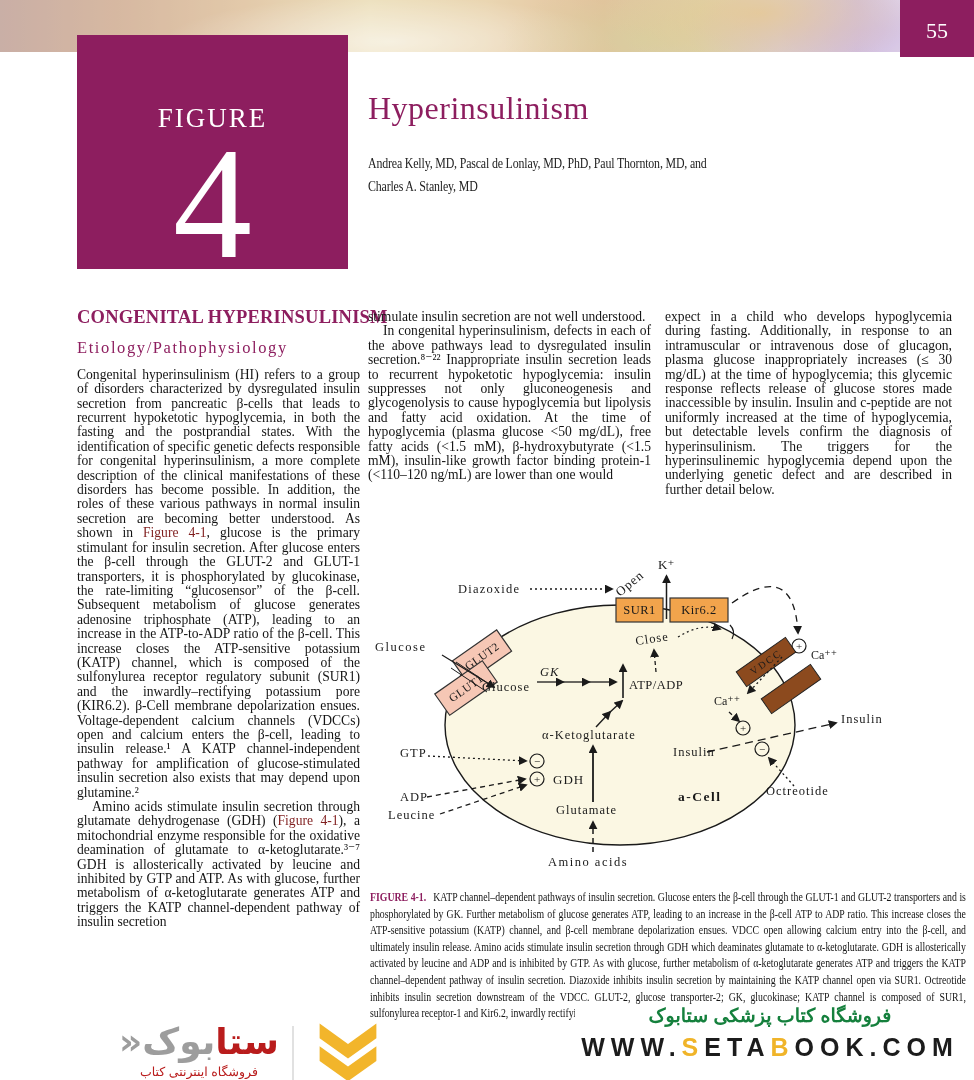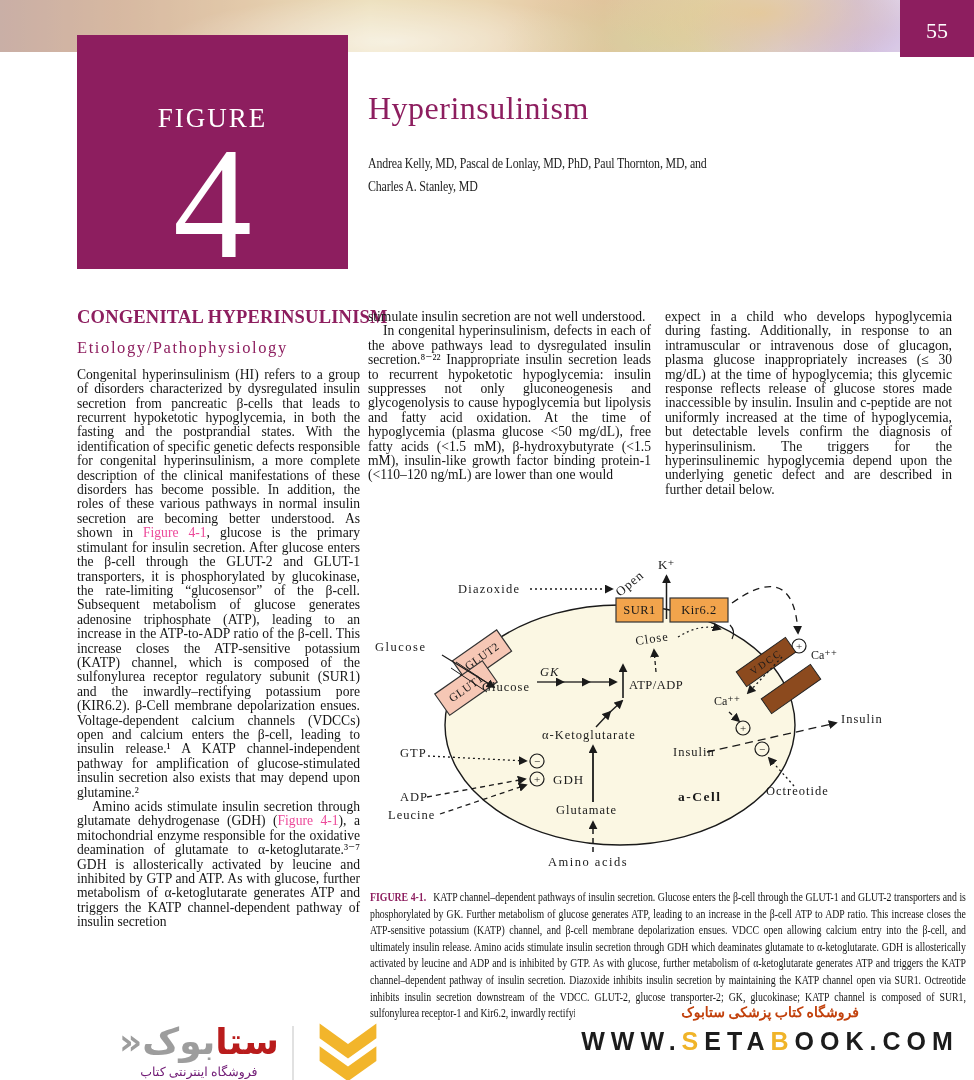--- a/index.html
+++ b/index.html
@@ -41,40 +41,40 @@
   .col1{left:77px;width:283px;}
   .col2{left:368px;width:283px;}
   .col3{left:665px;width:287px;}
   .section-heading{color:#8D1E5F;font-size:18.5px;font-weight:bold;letter-spacing:.2px;
     white-space:nowrap;margin:0;}
   .subsection-heading{color:#8D1E5F;font-size:16.5px;font-weight:normal;letter-spacing:1.6px;
     margin:17px 0 0 0;white-space:nowrap;}
   .col p{margin:0;}
   .col1 p.first{margin-top:12px;}
   .col p.indent{text-indent:15px;}
-  .fig-ref{color:#ec4899;}
+  .fig-ref{color:#7f1d1d;}
   
   .figure{position:absolute;left:370px;top:555px;width:600px;height:334px;}
   .figure svg text{font-family:"Liberation Serif","DejaVu Serif",serif;fill:#1a1a1a;}
   .caption{position:absolute;left:370px;top:889px;width:766px;transform:scaleX(.778);
     transform-origin:left top;font-size:12.6px;line-height:16.6px;text-align:justify;color:#141414;}
   .caption-label{color:#8D1E5F;font-weight:bold;margin-right:9px;}
   
   .footer-logo{position:absolute;left:113px;top:1020px;display:flex;gap:13px;
     align-items:flex-start;background:#fff;padding:2px 6px;}
   .wordmark{text-align:center;}
   .wordmark-main{font-family:"DejaVu Sans",sans-serif;font-size:36px;font-weight:bold;
     line-height:1.1;direction:rtl;unicode-bidi:isolate;}
   .wm-yellow{color:#b91c1c;}
   .wm-gray{color:#9D9D9D;}
-  .wordmark-sub{font-family:Liberation Serif, serif;font-size:12.5px;color:#701a75;margin-top:2px;
+  .wordmark-sub{font-family:Liberation Sans, sans-serif;font-size:12.5px;color:#b91c1c;margin-top:2px;
     direction:rtl;}
   .logo-divider{width:2px;height:58px;background:#e1e1e1;margin-top:4px;}
   .footer-right{position:absolute;right:9px;top:1004px;width:390px;text-align:center;background:#fff;}
-  .tagline{font-family:Liberation Serif, serif;font-size:14px;font-weight:bold;color:#c2410c;
+  .tagline{font-family:Liberation Sans, sans-serif;font-size:19px;font-weight:bold;color:#15803d;
     direction:rtl;}
   .site-url{margin-top:6px;font-family:"Liberation Sans","DejaVu Sans",sans-serif;font-weight:bold;
     font-size:25px;letter-spacing:6px;color:#1c1c1c;white-space:nowrap;}
   .url-yellow{color:#F0B429;}
 </style>
 </head>
 <body>
 
 <div class="page">
 

